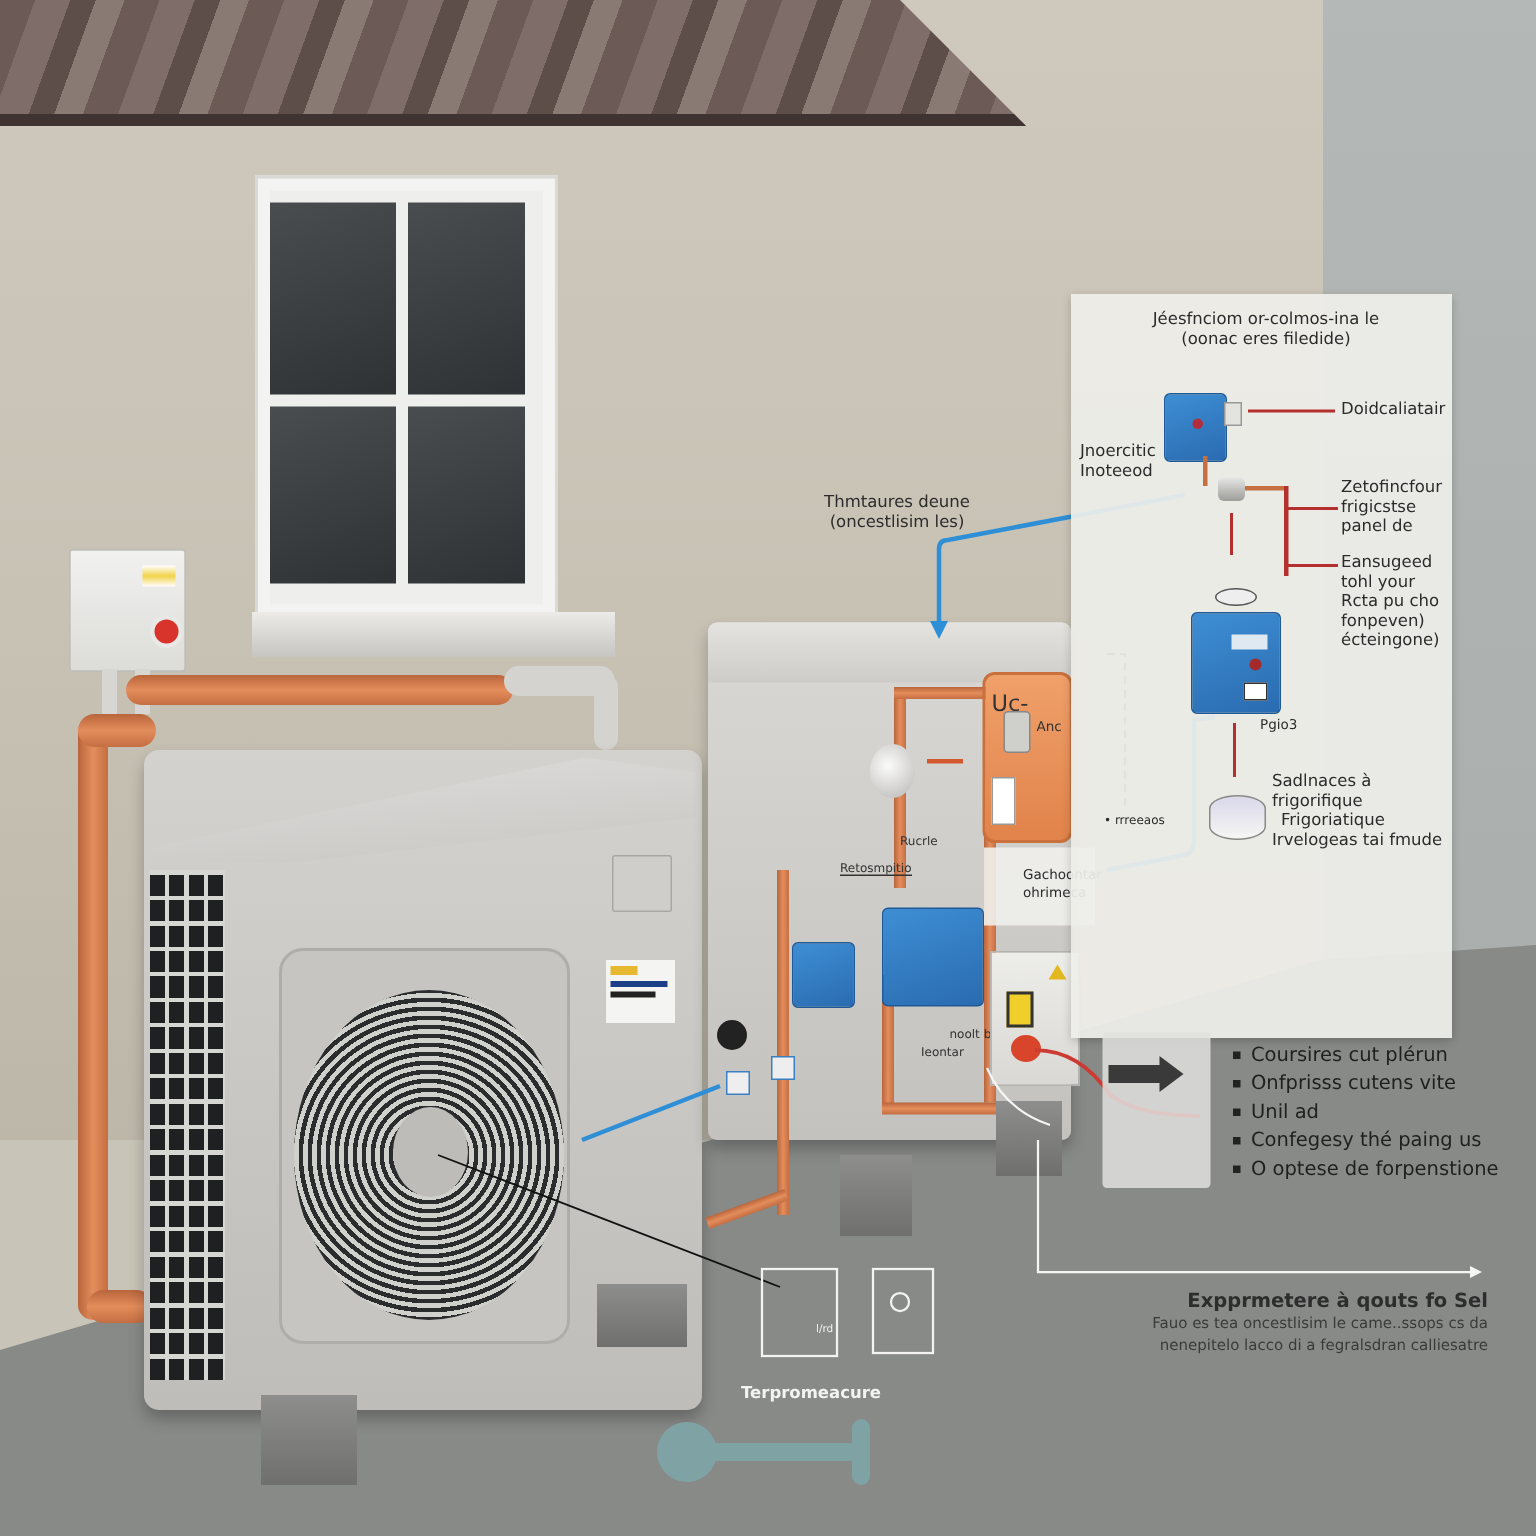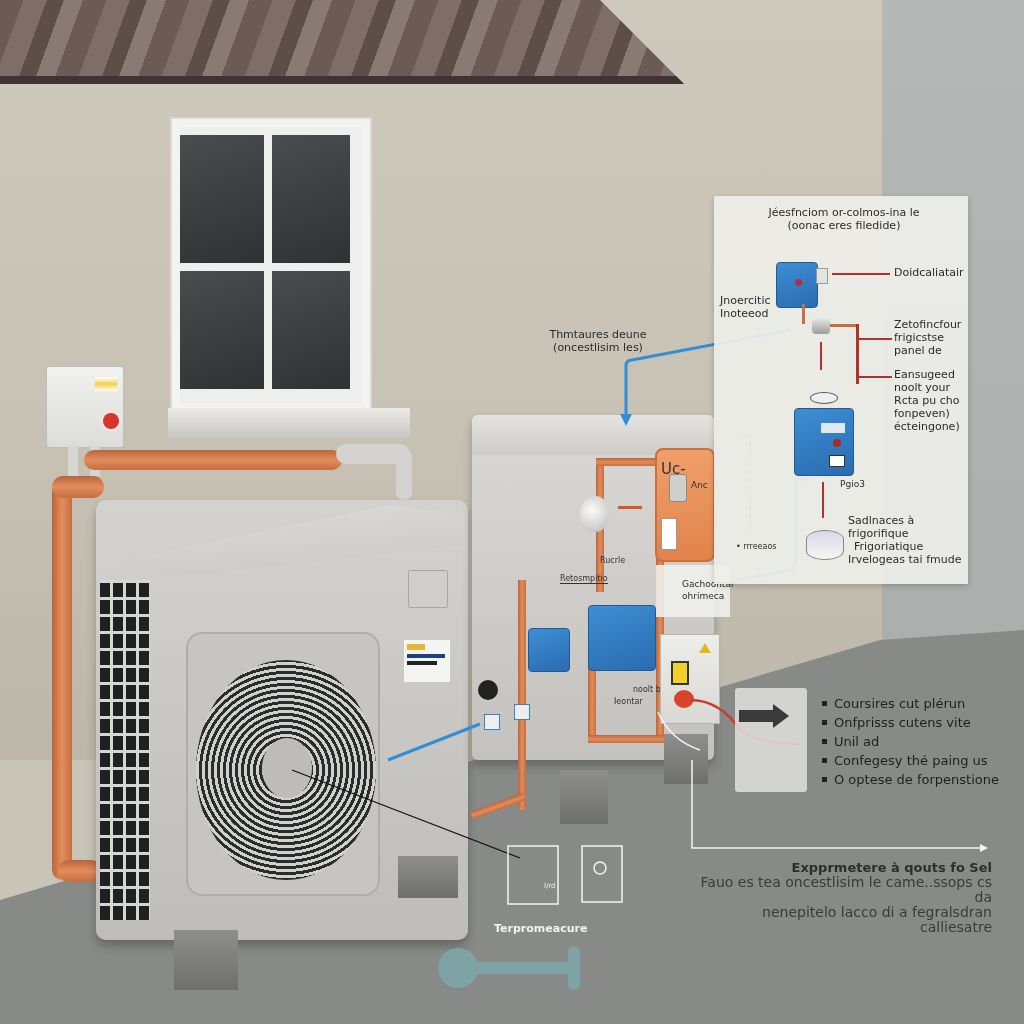--- a/index.html
+++ b/index.html
@@ -24,32 +24,32 @@
   .grille { left:100px; top:580px; width:50px; height:340px; background:repeating-linear-gradient(0deg,#1e2021 0 14px,#d6d6d3 14px 17px), #1e2021; }
   .grille:after { content:""; position:absolute; inset:0; background:repeating-linear-gradient(90deg,transparent 0 10px,#d6d6d3 10px 13px); }
   .fan-plate { left:186px; top:632px; width:190px; height:260px; border:2px solid #aeada9; border-radius:16px; background:#c6c5c2; }
   .fan { left:196px; top:660px; width:180px; height:220px; border-radius:50%; background:repeating-radial-gradient(circle,#2a2c2d 0 3px,#d0d0cd 3px 6px); }
   .fan-hub { left:262px; top:738px; width:50px; height:60px; border-radius:50%; background:#bdbcb9; }
   .unit-right { left:472px; top:415px; width:242px; height:345px; background:linear-gradient(180deg,#d9d8d4,#c3c2be); border-radius:6px; box-shadow:0 6px 10px rgba(0,0,0,.25); }
   .panel-orange { left:655px; top:448px; width:56px; height:110px; background:linear-gradient(180deg,#f0a06a,#e1834b); border:2px solid #c9703c; border-radius:8px; }
   .blue-box { background:linear-gradient(160deg,#3e8ed4,#2a6bb0); border:1px solid #1f5a96; border-radius:4px; }
   .block { background:linear-gradient(180deg,#8e8e8c,#6f6f6d); }
   
-  .info-panel { left:714px; top:196px; width:254px; height:388px; background:rgba(238,238,234,.93); box-shadow:0 2px 6px rgba(0,0,0,.2); }
+  .info-panel { left:714px; top:196px; width:254px; height:496px; background:rgba(238,238,234,.93); box-shadow:0 2px 6px rgba(0,0,0,.2); }
   .lbl { color:#2b2b2b; font-size:11px; line-height:13px; }
   .lbl-c { text-align:center; }
   .arrow-red { background:#b3302e; height:2px; }
   
   .legend-card { left:735px; top:688px; width:72px; height:104px; background:rgba(225,225,222,.85); border-radius:3px; }
   .legend-list { left:822px; top:694px; }
   .legend-list li { list-style:none; font-size:13px; color:#1f1f1f; line-height:19px; position:relative; padding-left:12px; }
   .legend-list li:before { content:""; position:absolute; left:0; top:7px; width:5px; height:5px; background:#222; }
   .note { left:692px; top:860px; width:300px; color:#333;text-align:right; }
   .note-title { font-size:13px; font-weight:bold; color:#2d2d2d; }
-  .note-body { font-size:14px; line-height:15px; color:#3a3a3a; }
+  .note-body { font-size:10px; line-height:15px; color:#3a3a3a; }
   .thermo-label { left:494px; top:922px; color:#f3f3f1; font-size:11px; font-weight:bold; }
 </style>
 </head>
 <body>
 
 <div class="abs wall"></div>
 <div class="abs wall-right"></div>
 <div class="abs ground2"></div>
 <div class="abs roof"></div>
 <div class="abs roof-edge"></div>
@@ -185,21 +185,21 @@
   <div class="abs" style="left:116px;top:128px;width:28px;height:3px;background:#c6703f;"></div>
   <div class="abs" style="left:142px;top:128px;width:3px;height:60px;background:#b3302e;"></div>
   <div class="abs" style="left:106px;top:146px;width:2px;height:28px;background:#b3302e;"></div>
   <div class="abs arrow-red" style="left:144px;top:142px;width:34px;"></div>
   <div class="abs lbl" style="left:180px;top:122px;">
     <div>Zetofincfour</div>
     <div>frigicstse panel de</div>
   </div>
   <div class="abs arrow-red" style="left:144px;top:180px;width:34px;"></div>
   <div class="abs lbl" style="left:180px;top:172px;">
-    <div>Eansugeed noolt your</div>
+    <div>Eansugeed tohl your</div>
     <div>Rcta pu cho fonpeven)</div>
     <div>écteingone)</div>
   </div>
 
   <div class="abs" style="left:96px;top:196px;width:26px;height:10px;border-radius:50%;border:1px solid #555;background:#eee;"></div>
   <div class="abs blue-box" style="left:80px;top:212px;width:58px;height:66px;">
     <div class="abs" style="left:26px;top:14px;width:24px;height:10px;background:#dfe9f2;"></div>
     <div class="abs" style="left:38px;top:30px;width:8px;height:8px;border-radius:50%;background:#a52a2a;"></div>
     <div class="abs" style="left:34px;top:46px;width:14px;height:10px;background:#fff;border:1px solid #333;"></div>
   </div>

